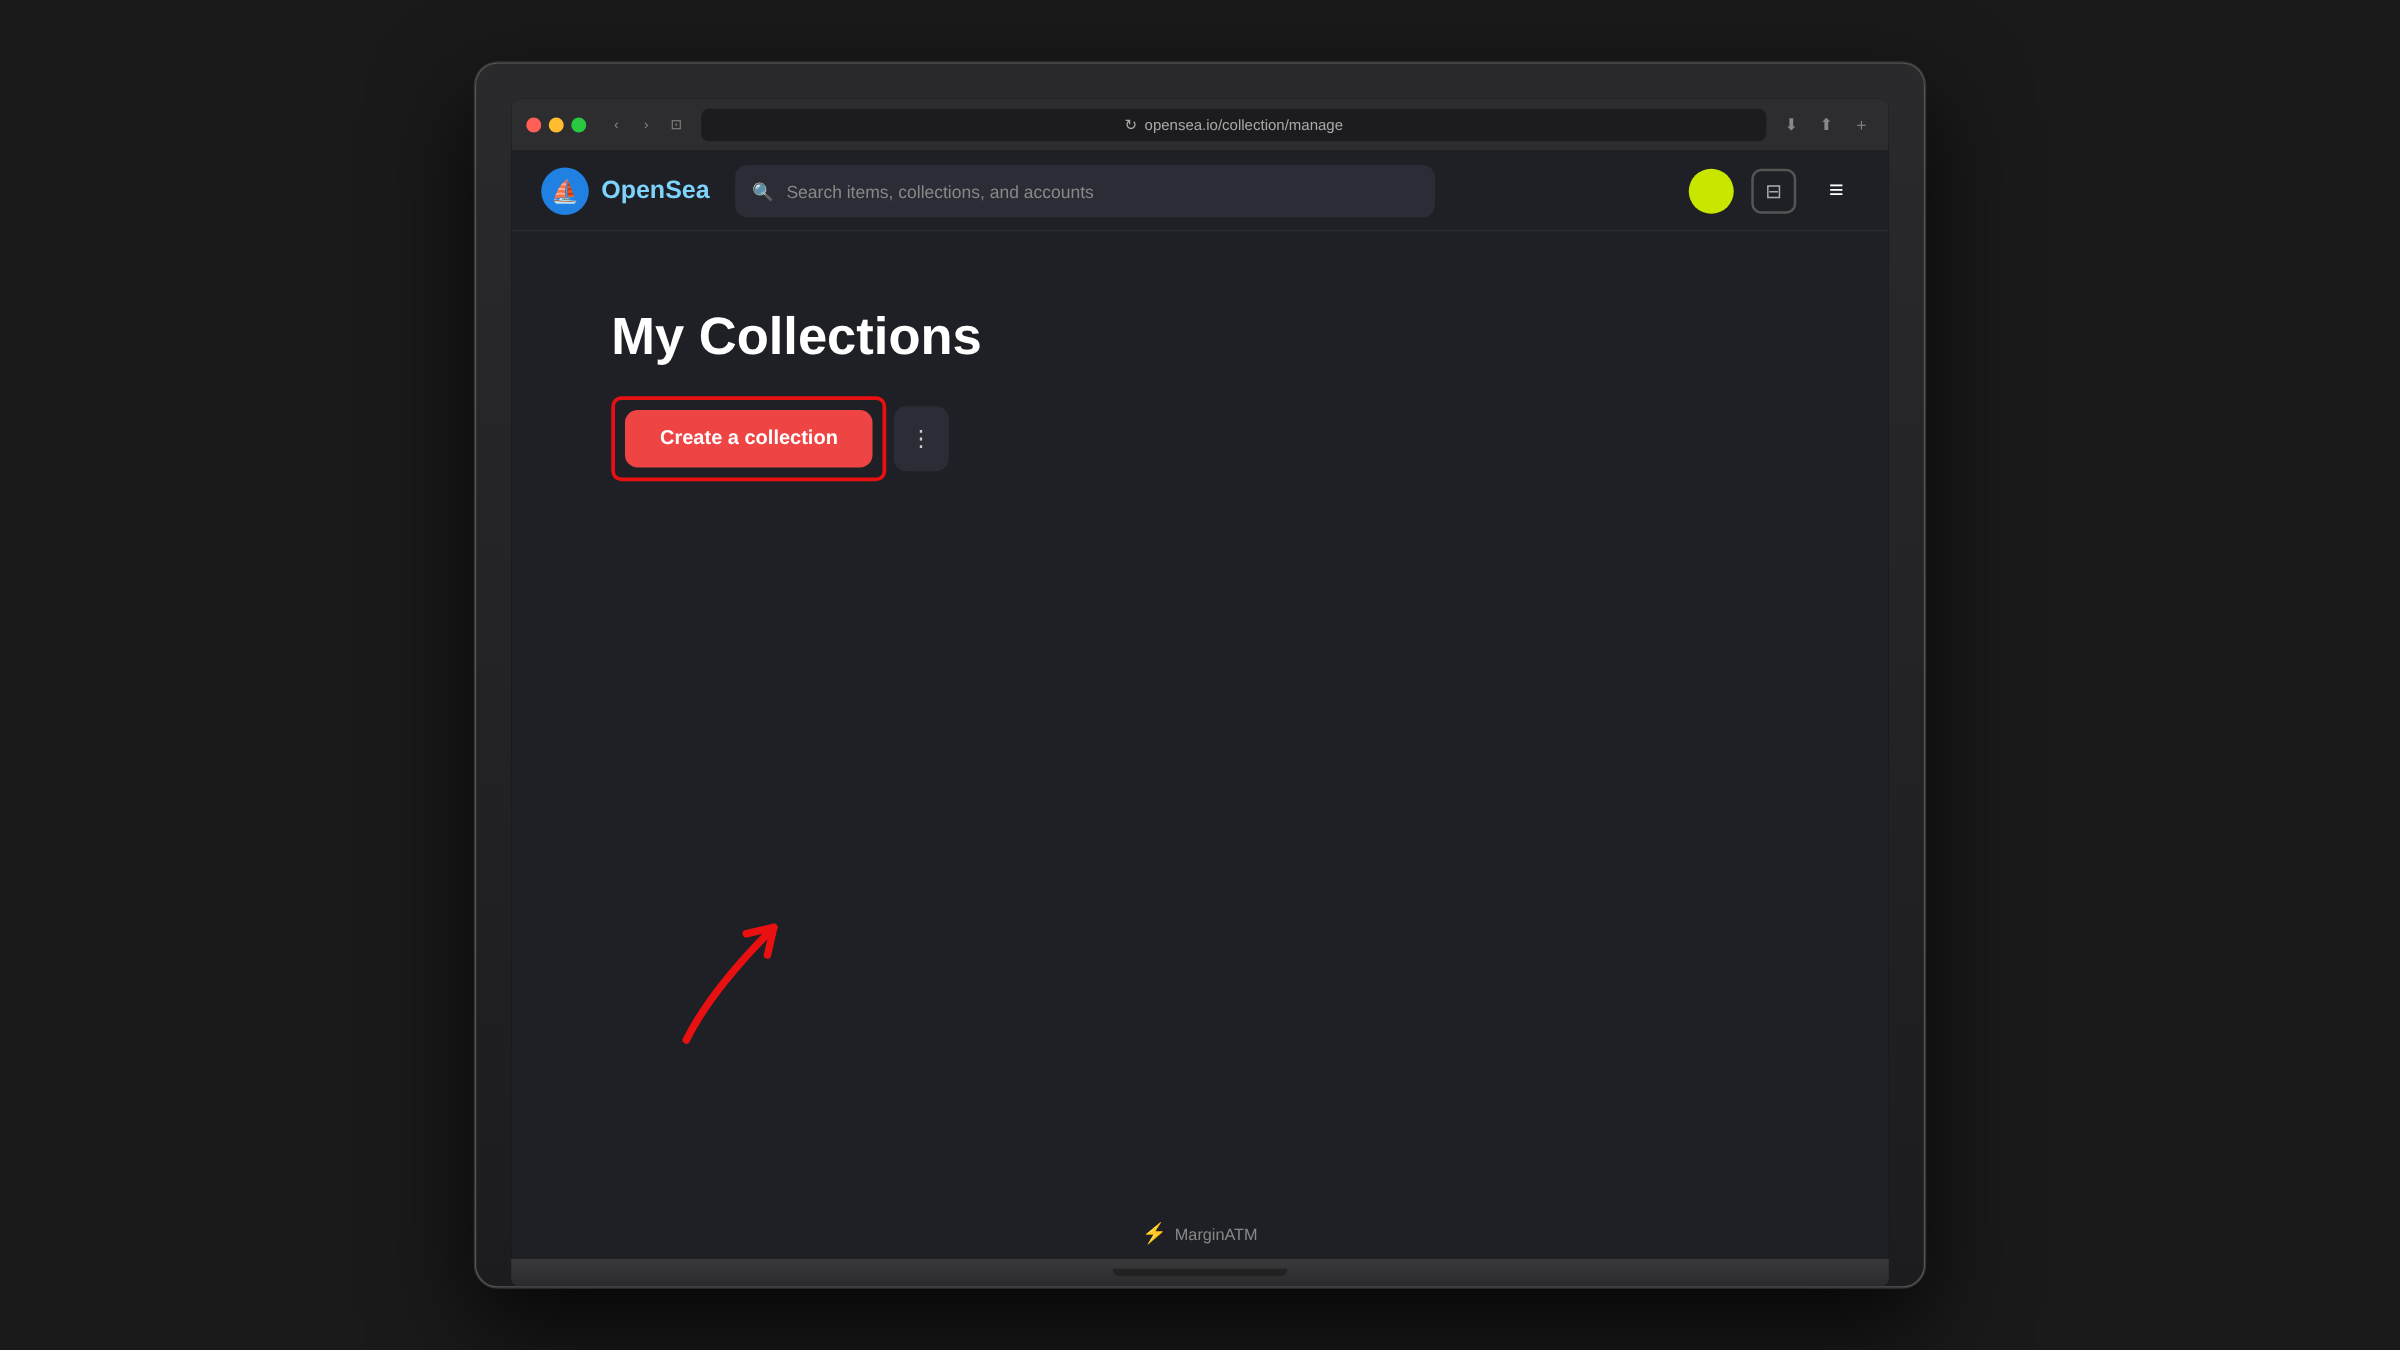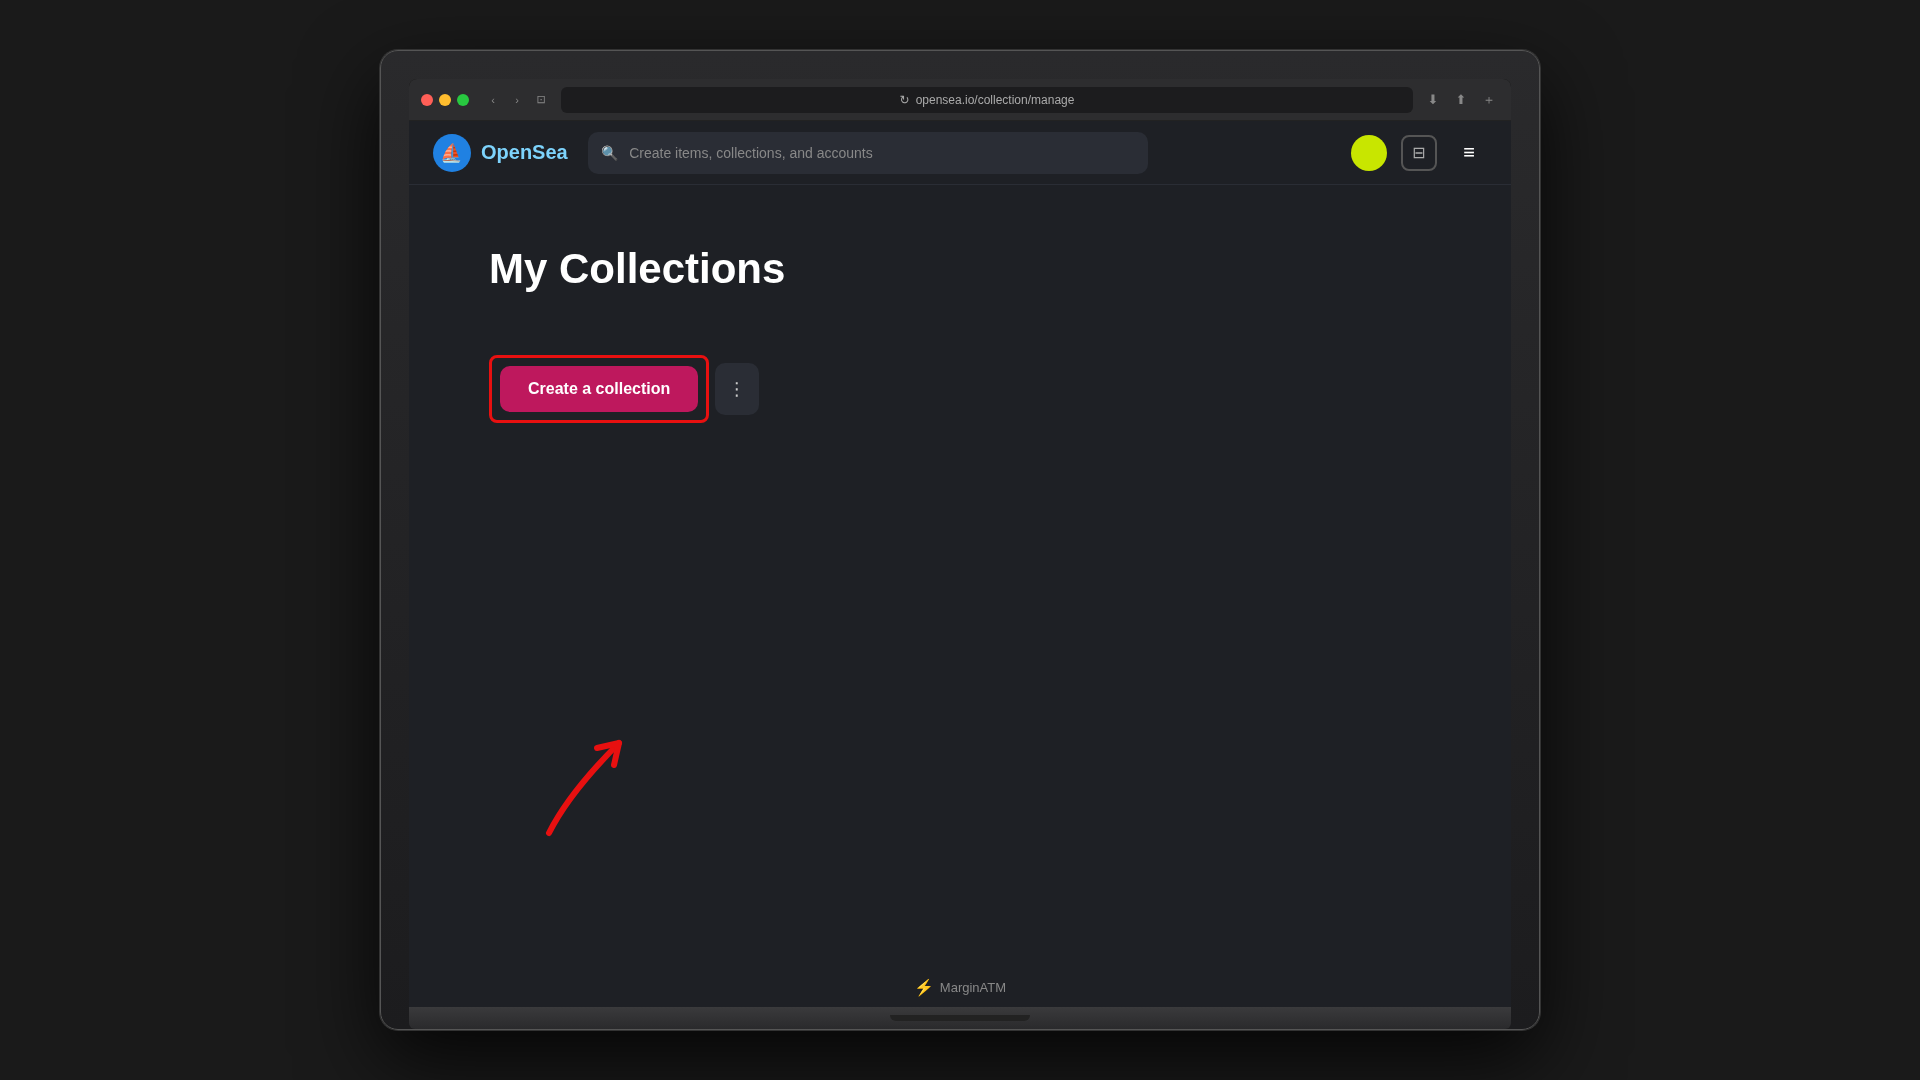--- a/index.html
+++ b/index.html
@@ -228,21 +228,20 @@
     }
 
     
     .main-content {
       flex: 1;
       display: flex;
       flex-direction: column;
       align-items: flex-start;
       padding: 60px 80px;
       position: relative;
-      gap: 38px;
     }
 
     .page-title {
       color: white;
       font-size: 42px;
       font-weight: 700;
       margin-bottom: 24px;
     }
 
     .page-subtitle {
@@ -278,21 +277,21 @@
 
     
     .highlight-box {
       position: relative;
       padding: 8px;
       border: 3px solid #e81010;
       border-radius: 8px;
     }
 
     .create-collection-btn {
-      background: #be185d;
+      background: #ef4444;
       color: white;
       border: none;
       border-radius: 10px;
       padding: 14px 28px;
       font-size: 16px;
       font-weight: 600;
       cursor: pointer;
       white-space: nowrap;
     }
 
@@ -395,21 +394,21 @@
       <nav class="navbar">
         <div class="logo-area">
           <div class="logo-circle">
             <span class="logo-boat">⛵</span>
           </div>
           <span class="logo-text">OpenSea</span>
         </div>
 
         <div class="search-bar">
           <span class="search-icon-wrap">🔍</span>
-          <span class="search-input-fake">Create items, collections, and accounts</span>
+          <span class="search-input-fake">Search items, collections, and accounts</span>
         </div>
 
         <div class="nav-right">
           <div class="user-avatar"></div>
           <div class="wallet-btn">
             <span>⊟</span>
           </div>
           <div class="menu-btn">
             <span>≡</span>
           </div>

